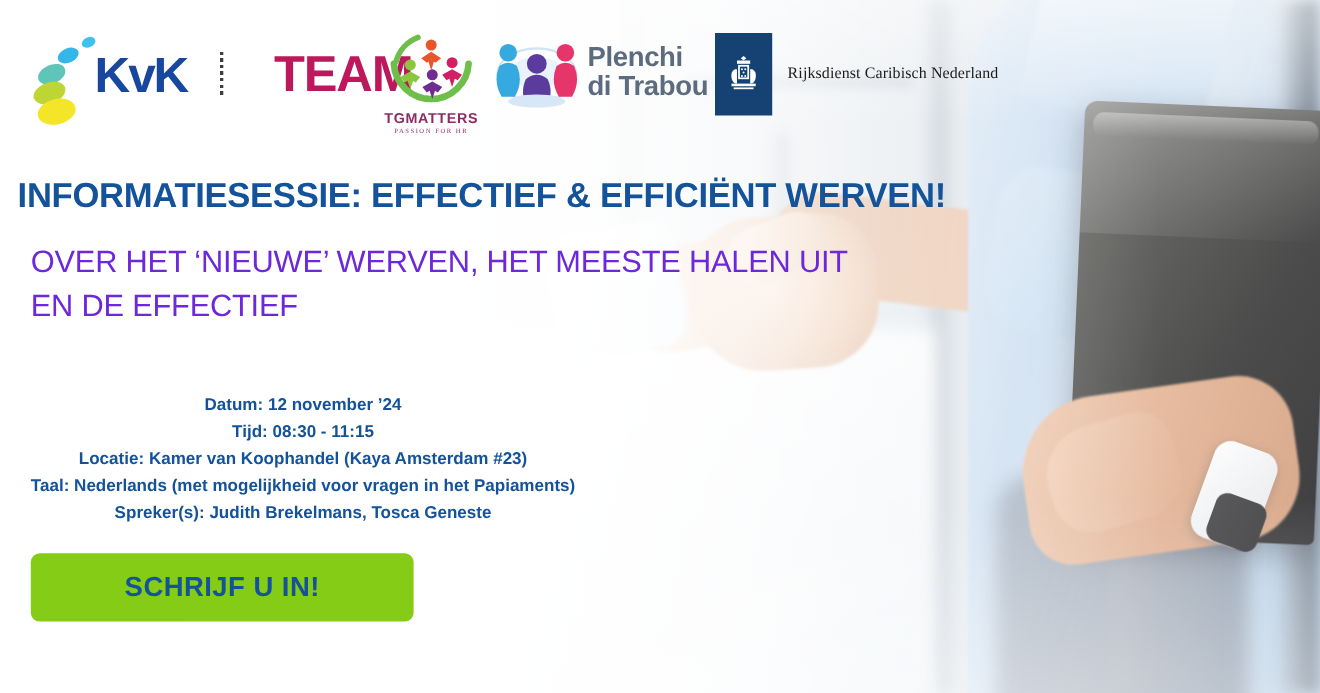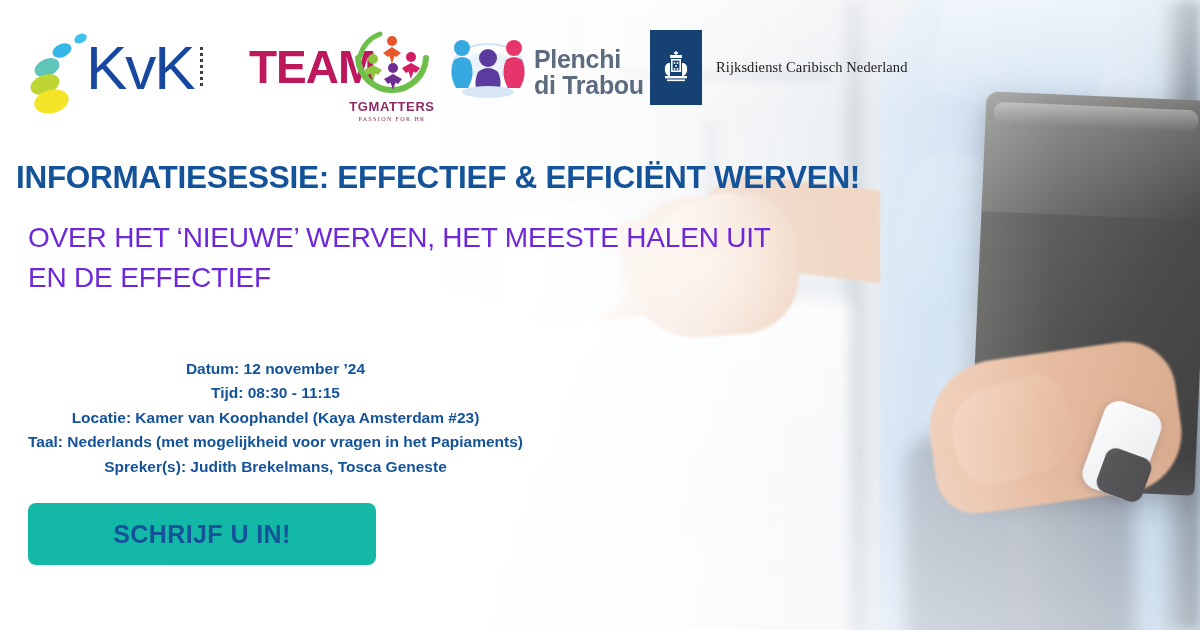--- a/index.html
+++ b/index.html
@@ -171,36 +171,36 @@
   .logos { position:absolute; left:0; top:0; width:100%; height:125px; }
 
   .logo-kvk { position:absolute; left:28px; top:30px; display:flex; align-items:center; }
   .kvk-dots { position:relative; width:62px; height:76px; }
   .kvk-dots i { position:absolute; border-radius:50%; display:block; }
   .kvk-dots i:nth-child(1){ width:13px;height:9px;  left:46px; top:4px;  background:#3EC1EE; transform:rotate(-24deg); }
   .kvk-dots i:nth-child(2){ width:20px;height:13px; left:24px; top:14px; background:#35B6E8; transform:rotate(-24deg); }
   .kvk-dots i:nth-child(3){ width:26px;height:17px; left:6px;  top:29px; background:#5EC5B8; transform:rotate(-24deg); }
   .kvk-dots i:nth-child(4){ width:30px;height:19px; left:2px;  top:45px; background:#BDD634; transform:rotate(-20deg); }
   .kvk-dots i:nth-child(5){ width:35px;height:23px; left:6px;  top:60px; background:#F4E529; transform:rotate(-14deg); }
-  .kvk-word { font-size:62px; font-weight:normal; color:#17479E; letter-spacing:-2px; margin-left:-4px; line-height:1; font-family:"Liberation Sans", sans-serif; }
+  .kvk-word { font-size:45px; font-weight:bold; color:#17479E; letter-spacing:-2px; margin-left:-4px; line-height:1; font-family:"Liberation Sans", sans-serif; }
 
   .logo-team { position:absolute; left:196px; top:44px; display:flex; align-items:center; }
   .team-mark { width:12px; height:44px; position:relative; margin-right:2px; }
   .team-mark:before {
     content:""; position:absolute; left:4px; top:2px; width:3px; height:40px;
     background:repeating-linear-gradient(180deg,#3f3f3f 0 3px,transparent 3px 6px);
   }
   .team-word { font-size:46px; font-weight:bold; color:#be185d; letter-spacing:-1px; line-height:1;margin-left:39px; }
 
   .logo-tg { position:absolute; left:340px; top:28px; width:104px; text-align:center; }
   .tg-mark { position:relative; width:84px; height:66px; margin:0 auto; }
   .tg-word { font-size:13px; color:#8E2B63; letter-spacing:.6px; font-family:Liberation Sans, sans-serif; font-weight:bold; margin-top:1px; }
   .tg-tag  { font-size:6px; color:#8E2B63; letter-spacing:1.4px; font-family:"Liberation Serif", serif; margin-top:2px; }
 
-  .logo-plenchi { position:absolute; left:450px; top:32px; display:flex; align-items:flex-end; }
+  .logo-plenchi { position:absolute; left:450px; top:32px; display:flex; align-items:center; }
   .plenchi-mark { width:76px; height:66px; margin-right:8px; }
   .plenchi-word { font-size:25px; line-height:1.04; color:#5C6B7E; font-weight:bold; letter-spacing:-.3px; }
 
   .logo-rcn { position:absolute; left:650px; top:30px; display:flex; align-items:center; }
   .rcn-bar {
     width:52px; height:75px; background:#154273;
     display:flex; align-items:center; justify-content:center;
   }
   .rcn-word { font-size:14.5px; color:#1b1b1b; margin-left:14px; font-family:"Liberation Serif", serif; letter-spacing:.1px; white-space:nowrap; }
 
@@ -223,21 +223,21 @@
   .details {
     position:absolute; left:28px; top:357px;
     font-size:15.5px; font-weight:bold; color:#14539A; line-height:1.58;text-align:center;
   }
   .details div { white-space:nowrap; }
 
   
   .cta {
     position:absolute; left:28px; top:503px;
     width:348px; height:62px;
-    background:#14b8a6; border:none;
+    background:#84cc16; border:none;
     border-radius:8px;
     color:#14539A; font-size:25px; font-weight:bold;
     letter-spacing:.4px; cursor:pointer;
     font-family:"Liberation Sans", sans-serif;
     display:flex; align-items:center; justify-content:center;
   }
 </style>
 </head>
 <body>
 

